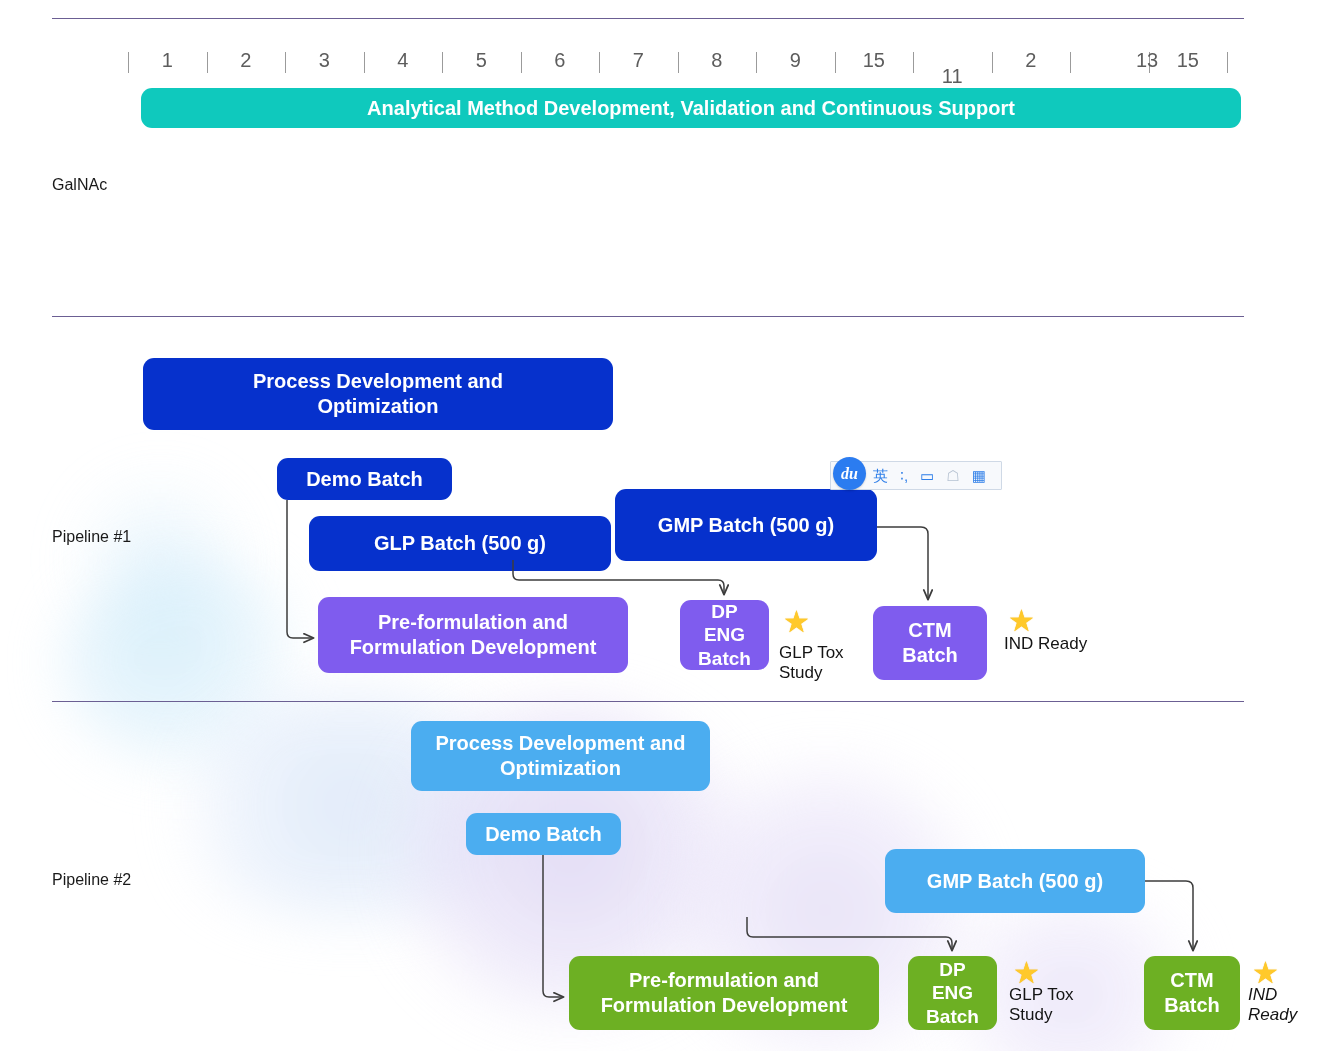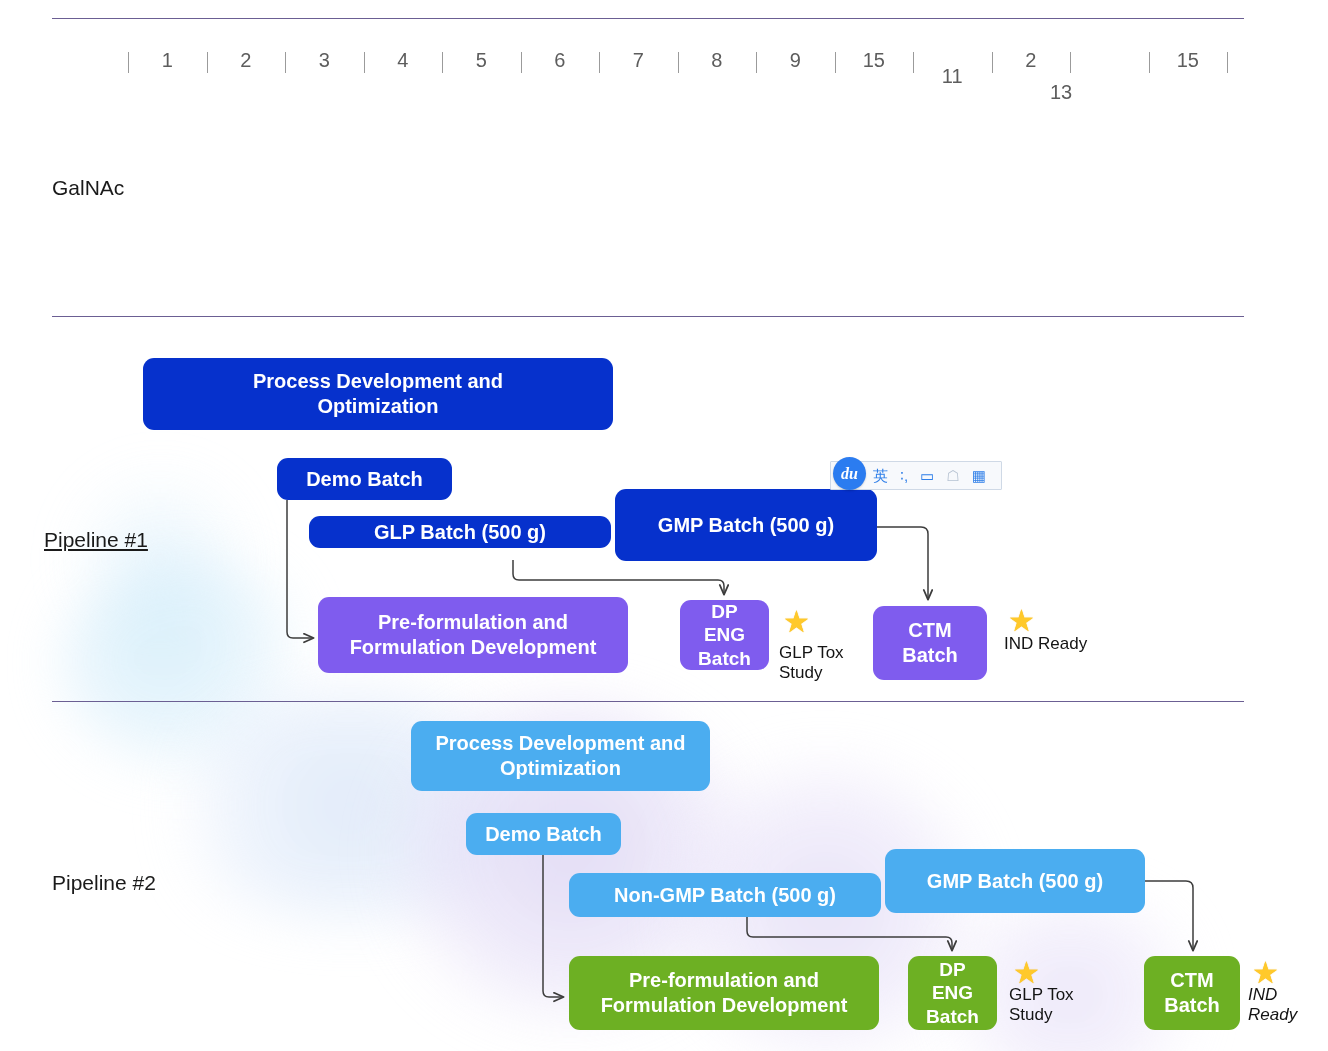--- a/index.html
+++ b/index.html
@@ -65,21 +65,21 @@
     width: 40px;
     text-align: center;
     font-size: 20px;
     color: #5d5d5d;
     font-family: "Liberation Sans", sans-serif;
   }
 
   
   .row-label {
     position: absolute;
-    font-size: 21px;
+    font-size: 16px;
     color: #1a1a1a;
     font-family: "Liberation Sans", sans-serif;
     white-space: nowrap;
   }
 
   
   .node {
     position: absolute;
     box-sizing: border-box;
     border-radius: 11px;
@@ -214,37 +214,38 @@
       <div class="tl-num" style="left: 176.25px;">3</div>
       <div class="tl-num" style="left: 254.75px;">4</div>
       <div class="tl-num" style="left: 333.25px;">5</div>
       <div class="tl-num" style="left: 411.75px;">6</div>
       <div class="tl-num" style="left: 490.25px;">7</div>
       <div class="tl-num" style="left: 568.75px;">8</div>
       <div class="tl-num" style="left: 647.25px;">9</div>
       <div class="tl-num" style="left: 725.75px;">15</div>
       <div class="tl-num" style="left: 804.25px; margin-top: 16px;">11</div>
       <div class="tl-num" style="left: 882.75px;">2</div>
-      <div class="tl-num" style="left: 913px; margin-top: 32px;">13</div>
+      <div class="tl-num" style="left: 999px;">13</div>
       <div class="tl-num" style="left: 1039.75px;">15</div>
     </div>
 
   <div class="row-label" style="left:52px; top:176px;">GalNAc</div>
-  <div class="row-label" style="left:44px; top:528px;text-decoration:underline;">Pipeline #1</div>
+  <div class="row-label" style="left:52px; top:528px;">Pipeline #1</div>
   <div class="row-label" style="left:52px; top:871px;">Pipeline #2</div>
 
+  <div class="node" style="left:141px; top:88px; width:1100px; height:40px; background:#0FC9BD; font-size:20px;">Analytical Method Development, Validation and Continuous Support</div>
 
 
 
   <div class="node" style="left:143px; top:358px; width:470px; height:72px; background:#0631CC; font-size:20px; white-space:pre-line;">Process Development and
 Optimization</div>
 
   <div class="node" style="left:277px; top:458px; width:175px; height:42px; background:#0631CC; font-size:20px;">Demo Batch</div>
 
-  <div class="node" style="left:309px; top:516px; width:302px; height:32px; background:#0631CC; font-size:20px;">GLP Batch (500 g)</div>
+  <div class="node" style="left:309px; top:516px; width:302px; height:55px; background:#0631CC; font-size:20px;">GLP Batch (500 g)</div>
 
   <div class="node" style="left:615px; top:489px; width:262px; height:72px; background:#0631CC; font-size:20px;">GMP Batch (500 g)</div>
 
   <div class="node" style="left:318px; top:597px; width:310px; height:76px; background:#7F5CEE; font-size:20px; white-space:pre-line;">Pre-formulation and
 Formulation Development</div>
 
   <div class="node" style="left:680px; top:600px; width:89px; height:70px; background:#7F5CEE; font-size:19px; white-space:pre-line;">DP ENG
 Batch</div>
 
   <div class="node" style="left:873px; top:606px; width:114px; height:74px; background:#7F5CEE; font-size:20px; white-space:pre-line;">CTM
@@ -255,21 +256,20 @@
 Study</div>
 
   <div class="star" style="left:1008px; top:606px;">★</div>
   <div class="annot" style="left:1004px; top:634px; white-space:pre-line;">IND Ready</div>
 
   <div class="node" style="left:411px; top:721px; width:299px; height:70px; background:#4BADF0; font-size:20px; white-space:pre-line;">Process Development and
 Optimization</div>
 
   <div class="node" style="left:466px; top:813px; width:155px; height:42px; background:#4BADF0; font-size:20px;">Demo Batch</div>
 
-  <div class="node" style="left:569px; top:873px; width:312px; height:44px; background:#4BADF0; font-size:20px;">Non-GMP Batch (500 g)</div>
 
   <div class="node" style="left:885px; top:849px; width:260px; height:64px; background:#4BADF0; font-size:20px;">GMP Batch (500 g)</div>
 
   <div class="node" style="left:569px; top:956px; width:310px; height:74px; background:#6DB023; font-size:20px; white-space:pre-line;">Pre-formulation and
 Formulation Development</div>
 
   <div class="node" style="left:908px; top:956px; width:89px; height:74px; background:#6DB023; font-size:19px; white-space:pre-line;">DP ENG
 Batch</div>
 
   <div class="node" style="left:1144px; top:956px; width:96px; height:74px; background:#6DB023; font-size:20px; white-space:pre-line;">CTM

